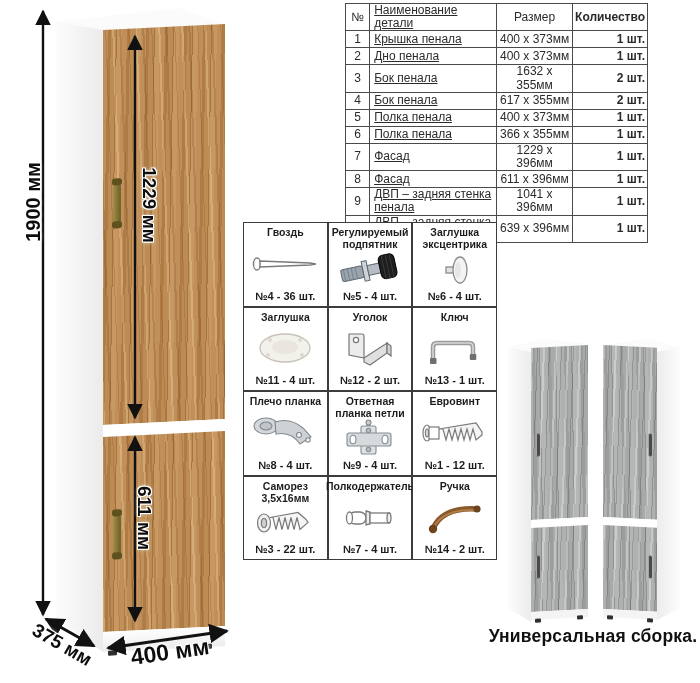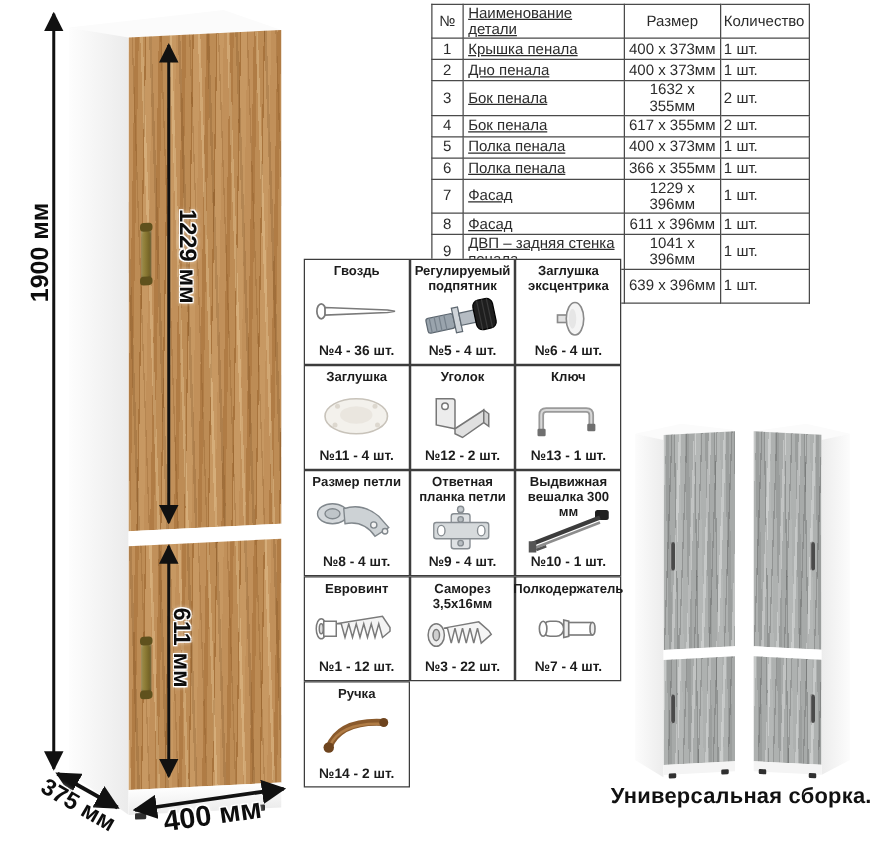--- a/index.html
+++ b/index.html
@@ -32,24 +32,24 @@
     text-shadow:-1px -1px 0 #fff,1px -1px 0 #fff,-1px 1px 0 #fff,1px 1px 0 #fff,0 0 4px #fff;}
   #arrows{position:absolute;left:0;top:0;z-index:5;pointer-events:none;}
 
   
   .pt{position:absolute;left:345px;top:3px;width:303px;border-collapse:collapse;font-size:12px;color:#2b2b2b;}
   .pt td,.pt th{border:1px solid #4a4a4a;padding:0 2px;height:16px;line-height:1.1;font-weight:400;}
   .pt th{text-align:center;}
   .pt .c-num{width:20px;text-align:center;}
   .pt .c-name{width:125px;text-align:left;padding-left:4px;text-decoration:underline;}
   .pt .c-size{width:75px;text-align:center;}
-  .pt .c-qty{width:66px;text-align:left;}
+  .pt .c-qty{width:66px;text-align:right;font-weight:bold;}
 
   
-  .hw-grid{position:absolute;left:243px;top:207px;display:grid;grid-template-columns:repeat(3,84.7px);grid-auto-rows:84.6px;}
+  .hw-grid{position:absolute;left:243px;top:222px;display:grid;grid-template-columns:repeat(3,84.7px);grid-auto-rows:84.6px;}
   .hw-cell{border:1px solid #3c3c3c;background:#fff;display:flex;flex-direction:column;align-items:center;justify-content:space-between;padding:3px 1px 4px;box-sizing:border-box;}
   .hw-name{font-size:10.5px;font-weight:700;text-align:center;line-height:1.15;color:#1c1c1c;min-height:12px;}
   .hw-icon{flex:1;display:flex;align-items:center;justify-content:center;}
   .hw-icon svg{width:70px;height:40px;}
   .hw-count{font-size:11px;font-weight:700;color:#1c1c1c;}
 
   
   .graywood{background:
     repeating-linear-gradient(92deg,rgba(255,255,255,.3) 0 2px,rgba(0,0,0,0) 2px 6px,rgba(60,60,60,.25) 6px 7px,rgba(0,0,0,0) 7px 12px),
     repeating-linear-gradient(89deg,#aeb1b0 0 4px,#9b9e9d 4px 7px,#a7aaa9 7px 11px,#909392 11px 12px,#b4b7b6 12px 16px);}
@@ -256,21 +256,21 @@
         <path d="M13 32 v-13 q0 -4 4 -4 h32 q4 0 4 4 v9" fill="none" stroke="#9a9a9a" stroke-width="4.5"></path>
         <path d="M13 32 v-13 q0 -4 4 -4 h32 q4 0 4 4 v9" fill="none" stroke="#d8d8d8" stroke-width="1.6"></path>
         <rect x="10" y="30" width="6.5" height="6" rx="1" fill="#6f6f6f"></rect>
         <rect x="49.8" y="26" width="6.5" height="6" rx="1" fill="#6f6f6f"></rect>
       </svg>
     </div>
     <div class="hw-count">№13 - 1 шт.</div>
   </div>
 
   <div class="hw-cell">
-    <div class="hw-name">Размер петли</div>
+    <div class="hw-name">Плечо планка</div>
     <div class="hw-icon">
       <svg viewBox="0 0 70 40">
           <g stroke="#80878c" stroke-width="1.1">
         <ellipse cx="16" cy="13" rx="12" ry="8" fill="#d4d8db"></ellipse>
         <ellipse cx="16" cy="13" rx="6" ry="4" fill="#bfc5c9"></ellipse>
         <path d="M25 9 q15 -5 28 6 l8 9 -11 7 q-9 -13 -24 -10 z" fill="#cdd2d5"></path>
         <circle cx="49" cy="22" r="2.5" fill="#f2f2f2"></circle>
         <circle cx="58" cy="27" r="2.2" fill="#f2f2f2"></circle>
       </g>
         </svg>
@@ -290,33 +290,20 @@
         <ellipse cx="18" cy="20.5" rx="3" ry="4.2" fill="#fff"></ellipse>
         <ellipse cx="50" cy="20.5" rx="3" ry="4.2" fill="#fff"></ellipse>
         <circle cx="33.5" cy="11.5" r="2.2" fill="#b7bdc1"></circle>
         <circle cx="33.5" cy="30.5" r="2.2" fill="#b7bdc1"></circle>
       </g>
         </svg>
     </div>
     <div class="hw-count">№9 - 4 шт.</div>
   </div>
 
-  <div class="hw-cell">
-    <div class="hw-name">Выдвижная вешалка 300 мм</div>
-    <div class="hw-icon">
-      <svg viewBox="0 0 70 40">
-        <rect x="56" y="4" width="11" height="8" rx="2" fill="#1f1f1f"></rect>
-        <path d="M6 31 L60 10" stroke="#3c3c3c" stroke-width="3.4"></path>
-        <path d="M6 35 L60 14" stroke="#8d8d8d" stroke-width="2"></path>
-        <rect x="3" y="29" width="6" height="9" fill="#555"></rect>
-        <path d="M9 36 l8 -3" stroke="#555" stroke-width="2"></path>
-      </svg>
-    </div>
-    <div class="hw-count">№10 - 1 шт.</div>
-  </div>
 
   <div class="hw-cell">
     <div class="hw-name">Евровинт</div>
     <div class="hw-icon">
       <svg viewBox="0 0 70 40">
           <g stroke="#7a7a7a" stroke-width="1.2" fill="#fff">
         <ellipse cx="7" cy="20" rx="4" ry="8"></ellipse>
         <ellipse cx="7" cy="20" rx="1.6" ry="4" fill="#ddd"></ellipse>
         <rect x="9" y="14" width="10" height="12"></rect>
         <path d="M19 14 h4 l3 11 3 -11 3 11 3 -11 3 11 3 -11 3 11 3 -11 3 11 3 -11 3 11 6 -5 v-3 l-6 -9 z" transform="translate(0 2)" fill="#f4f4f4"></path>

